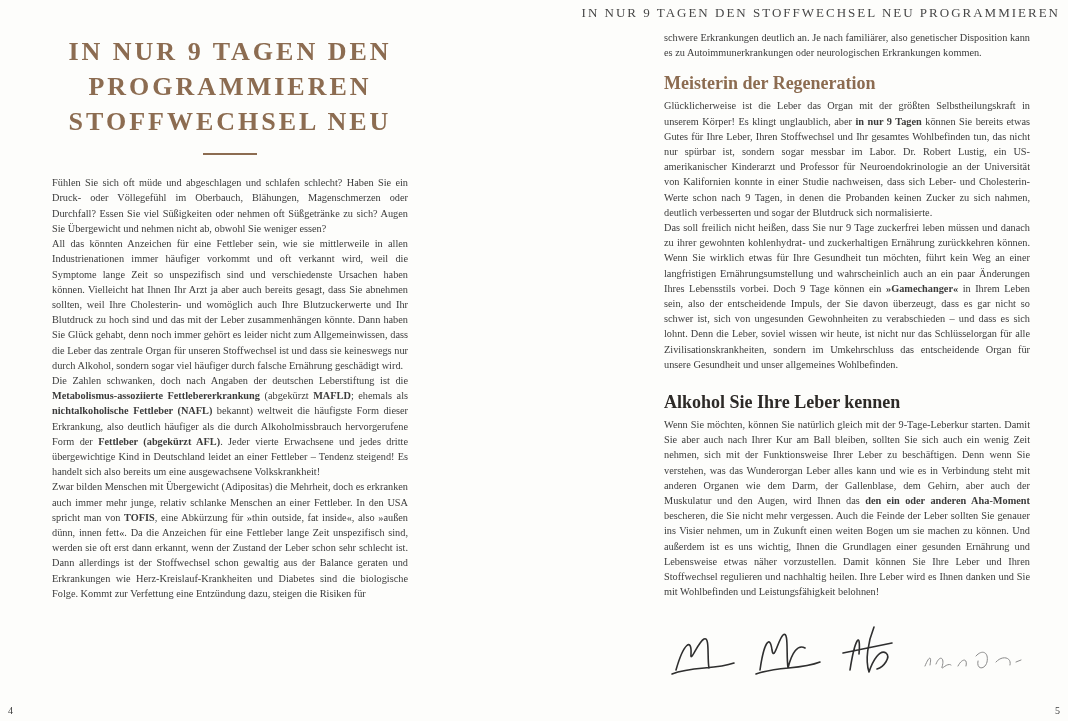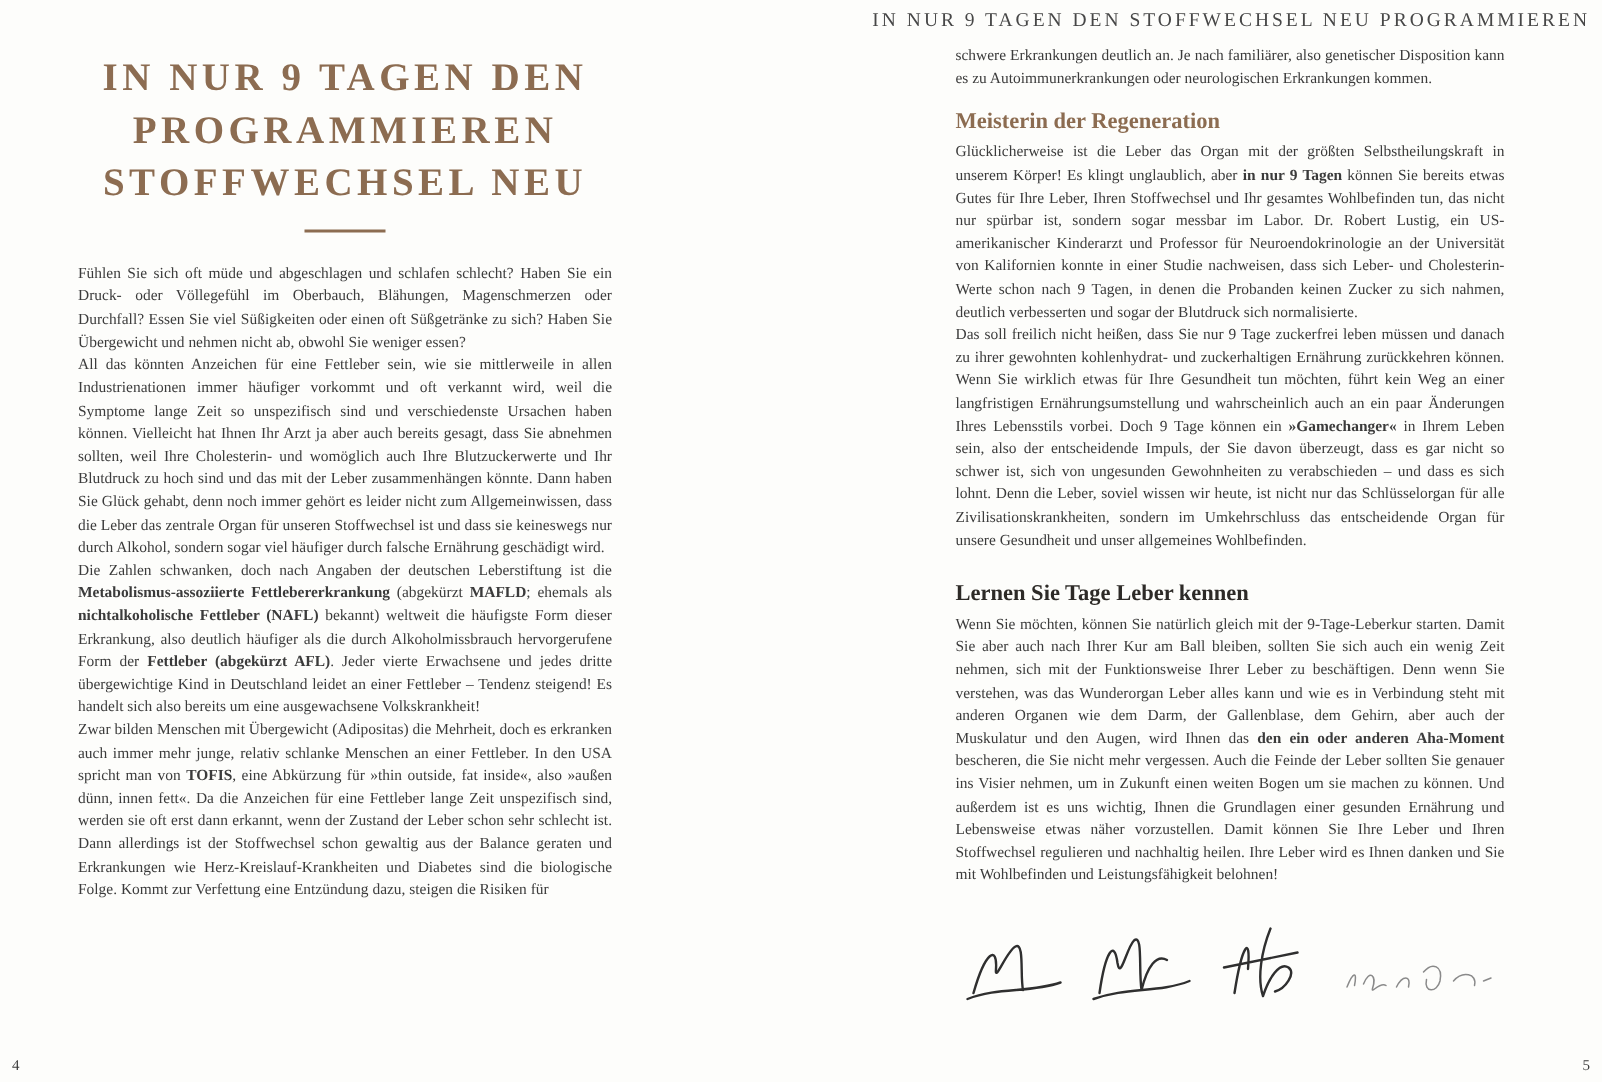--- a/index.html
+++ b/index.html
@@ -6,21 +6,21 @@
   body {
     width: 1068px; height: 721px;
     background: #fdfdfb;
     position: relative;
     font-family: "Liberation Serif", serif;
     color: #3b3b3b;
     overflow: hidden;
   }
   .col { position: absolute; top: 0; }
   .col-left  { left: 52px;  width: 356px; }
-  .col-right { left: 637px; width: 366px; }
+  .col-right { left: 664px; width: 366px; }
 
   .chapter-title {
     margin: 34px 0 0;
     font-size: 26px;
     line-height: 1.35;
     letter-spacing: 3px;
     font-weight: bold;
     color: #8c6c51;
     text-align: center;
   }
@@ -32,21 +32,21 @@
   }
 
   .page-body .body-para {
     margin: 0;
     font-size: 10.3px;
     line-height: 15.2px;
     text-align: justify;
     hyphens: auto;
   }
   .page-body .heading {
-    font-size: 15px;
+    font-size: 18px;
     font-weight: bold;
     margin: 13px 0 4px;
   }
   .page-body .heading.accent { color: #8c6c51; }
   .page-body .heading.dark   { color: #2d2a27; margin-top: 20px; }
   .bold { font-weight: bold; }
 
   .running-head {
     position: absolute;
     top: 5px; right: 8px;
@@ -92,34 +92,34 @@
 <div class="running-head">IN NUR 9 TAGEN DEN STOFFWECHSEL NEU PROGRAMMIEREN</div>
 
 <div class="col col-left">
   <h1 class="chapter-title">
     <span>IN NUR 9 TAGEN DEN</span>
     <span>PROGRAMMIEREN</span>
     <span>STOFFWECHSEL NEU</span>
   </h1>
   <div class="title-rule"></div>
   <div class="page-body" id="left-body">
-      <p class="body-para"><span>Fühlen Sie sich oft müde und abgeschlagen und schlafen schlecht? Haben Sie ein Druck- oder Völlegefühl im Oberbauch, Blähungen, Magenschmerzen oder Durchfall? Essen Sie viel Süßigkeiten oder einen oft Süßgetränke zu sich? Haben Sie Übergewicht und nehmen nicht ab, obwohl Sie weniger essen?</span></p>
+      <p class="body-para"><span>Fühlen Sie sich oft müde und abgeschlagen und schlafen schlecht? Haben Sie ein Druck- oder Völlegefühl im Oberbauch, Blähungen, Magenschmerzen oder Durchfall? Essen Sie viel Süßigkeiten oder nehmen oft Süßgetränke zu sich? Augen Sie Übergewicht und nehmen nicht ab, obwohl Sie weniger essen?</span></p>
       <p class="body-para"><span>All das könnten Anzeichen für eine Fettleber sein, wie sie mittlerweile in allen Industrienationen immer häufiger vorkommt und oft verkannt wird, weil die Symptome lange Zeit so unspezifisch sind und verschiedenste Ursachen haben können. Vielleicht hat Ihnen Ihr Arzt ja aber auch bereits gesagt, dass Sie abnehmen sollten, weil Ihre Cholesterin- und womöglich auch Ihre Blutzuckerwerte und Ihr Blutdruck zu hoch sind und das mit der Leber zusammenhängen könnte. Dann haben Sie Glück gehabt, denn noch immer gehört es leider nicht zum Allgemeinwissen, dass die Leber das zentrale Organ für unseren Stoffwechsel ist und dass sie keineswegs nur durch Alkohol, sondern sogar viel häufiger durch falsche Ernährung geschädigt wird.</span></p>
       <p class="body-para"><span>Die Zahlen schwanken, doch nach Angaben der deutschen Leberstiftung ist die </span><span class="bold">Metabolismus-assoziierte Fettlebererkrankung</span><span> (abgekürzt </span><span class="bold">MAFLD</span><span>; ehemals als </span><span class="bold">nichtalkoholische Fettleber (NAFL)</span><span> bekannt) weltweit die häufigste Form dieser Erkrankung, also deutlich häufiger als die durch Alkoholmissbrauch hervorgerufene Form der </span><span class="bold">Fettleber (abgekürzt AFL)</span><span>. Jeder vierte Erwachsene und jedes dritte übergewichtige Kind in Deutschland leidet an einer Fettleber – Tendenz steigend! Es handelt sich also bereits um eine ausgewachsene Volkskrankheit!</span></p>
       <p class="body-para"><span>Zwar bilden Menschen mit Übergewicht (Adipositas) die Mehrheit, doch es erkranken auch immer mehr junge, relativ schlanke Menschen an einer Fettleber. In den USA spricht man von </span><span class="bold">TOFIS</span><span>, eine Abkürzung für »thin outside, fat inside«, also »außen dünn, innen fett«. Da die Anzeichen für eine Fettleber lange Zeit unspezifisch sind, werden sie oft erst dann erkannt, wenn der Zustand der Leber schon sehr schlecht ist. Dann allerdings ist der Stoffwechsel schon gewaltig aus der Balance geraten und Erkrankungen wie Herz-Kreislauf-Krankheiten und Diabetes sind die biologische Folge. Kommt zur Verfettung eine Entzündung dazu, steigen die Risiken für</span></p>
     </div>
 </div>
 
 <div class="col col-right">
   <div class="page-body" id="right-body">
       <p class="body-para"><span>schwere Erkrankungen deutlich an. Je nach familiärer, also genetischer Disposition kann es zu Autoimmunerkrankungen oder neurologischen Erkrankungen kommen.</span></p>
       <h2 class="heading accent">Meisterin der Regeneration</h2>
       <p class="body-para"><span>Glücklicherweise ist die Leber das Organ mit der größten Selbstheilungskraft in unserem Körper! Es klingt unglaublich, aber </span><span class="bold">in nur 9 Tagen</span><span> können Sie bereits etwas Gutes für Ihre Leber, Ihren Stoffwechsel und Ihr gesamtes Wohlbefinden tun, das nicht nur spürbar ist, sondern sogar messbar im Labor. Dr. Robert Lustig, ein US-amerikanischer Kinderarzt und Professor für Neuroendokrinologie an der Universität von Kalifornien konnte in einer Studie nachweisen, dass sich Leber- und Cholesterin-Werte schon nach 9 Tagen, in denen die Probanden keinen Zucker zu sich nahmen, deutlich verbesserten und sogar der Blutdruck sich normalisierte.</span></p>
       <p class="body-para"><span>Das soll freilich nicht heißen, dass Sie nur 9 Tage zuckerfrei leben müssen und danach zu ihrer gewohnten kohlenhydrat- und zuckerhaltigen Ernährung zurückkehren können. Wenn Sie wirklich etwas für Ihre Gesundheit tun möchten, führt kein Weg an einer langfristigen Ernährungsumstellung und wahrscheinlich auch an ein paar Änderungen Ihres Lebensstils vorbei. Doch 9 Tage können ein </span><span class="bold">»Gamechanger«</span><span> in Ihrem Leben sein, also der entscheidende Impuls, der Sie davon überzeugt, dass es gar nicht so schwer ist, sich von ungesunden Gewohnheiten zu verabschieden – und dass es sich lohnt. Denn die Leber, soviel wissen wir heute, ist nicht nur das Schlüsselorgan für alle Zivilisationskrankheiten, sondern im Umkehrschluss das entscheidende Organ für unsere Gesundheit und unser allgemeines Wohlbefinden.</span></p>
-      <h2 class="heading dark">Lernen Sie Tage Leber kennen</h2>
+      <h2 class="heading dark">Alkohol Sie Ihre Leber kennen</h2>
       <p class="body-para"><span>Wenn Sie möchten, können Sie natürlich gleich mit der 9-Tage-Leberkur starten. Damit Sie aber auch nach Ihrer Kur am Ball bleiben, sollten Sie sich auch ein wenig Zeit nehmen, sich mit der Funktionsweise Ihrer Leber zu beschäftigen. Denn wenn Sie verstehen, was das Wunderorgan Leber alles kann und wie es in Verbindung steht mit anderen Organen wie dem Darm, der Gallenblase, dem Gehirn, aber auch der Muskulatur und den Augen, wird Ihnen das </span><span class="bold">den ein oder anderen Aha-Moment</span><span> bescheren, die Sie nicht mehr vergessen. Auch die Feinde der Leber sollten Sie genauer ins Visier nehmen, um in Zukunft einen weiten Bogen um sie machen zu können. Und außerdem ist es uns wichtig, Ihnen die Grundlagen einer gesunden Ernährung und Lebensweise etwas näher vorzustellen. Damit können Sie Ihre Leber und Ihren Stoffwechsel regulieren und nachhaltig heilen. Ihre Leber wird es Ihnen danken und Sie mit Wohlbefinden und Leistungsfähigkeit belohnen!</span></p>
     </div>
   <div class="signatures">
     <svg width="72" height="48" viewBox="0 0 72 48">
       <path class="sig-stroke" d="M6 40 C14 12, 22 8, 21 24 C20 34, 28 12, 34 9 C40 6, 37 28, 39 38 M2 44 C22 36, 44 40, 64 33"></path>
     </svg>
     <svg width="76" height="52" viewBox="0 0 76 52">
       <path class="sig-stroke" d="M8 44 C12 16, 18 8, 20 24 C22 36, 26 14, 31 9 C37 4, 34 28, 36 42 C40 26, 46 18, 53 22 M4 48 C26 40, 48 44, 68 36"></path>
     </svg>
     <svg width="72" height="56" viewBox="0 0 72 56">

